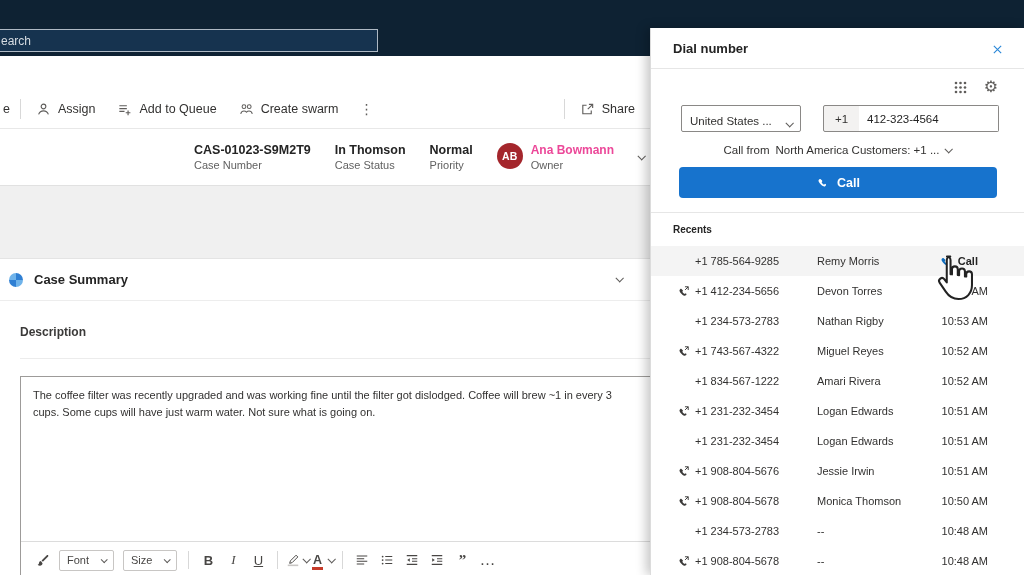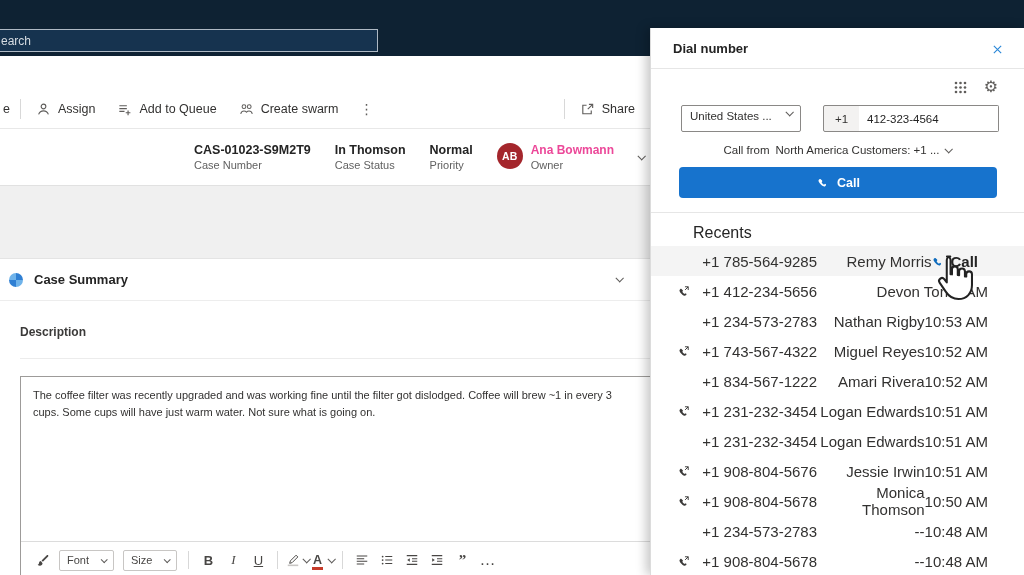--- a/index.html
+++ b/index.html
@@ -60,33 +60,33 @@
   .dial-panel { position:absolute; left:650px; top:28px; width:374px; height:547px; background:#fff;
     border-left:1px solid #dcdcdc; box-shadow:-4px 0 10px rgba(0,0,0,.22); overflow:hidden; }
   .dp-title { position:absolute; left:22px; top:13px; font-size:13px; font-weight:700; color:#242424; }
   .dp-close { position:absolute; right:18px; top:12px; width:18px; height:18px; color:#2b88d8; display:flex; align-items:center; justify-content:center; }
   .dp-close svg { width:13px; height:13px; }
   .dp-div { position:absolute; left:0; right:0; height:1px; background:#e6e6e6; }
   .dp-tools { position:absolute; top:51px; right:26px; display:flex; align-items:center; gap:16px; color:#5f5d5b; }
   .dp-tools svg { width:15px; height:15px; }
   .gear-glyph { font-size:16px; line-height:1; }
   .dp-country { position:absolute; left:30px; top:77px; width:120px; height:27px; border:1px solid #8a8886; border-radius:2px;
-    display:flex; align-items:flex-start; padding:4px 8px; font-size:11.5px; }
+    display:flex; align-items:flex-end; padding:4px 8px; font-size:11.5px; }
   .dp-country .chev { margin-left:auto; }
   .dp-prefix { position:absolute; left:172px; top:77px; width:37px; height:27px; border:1px solid #8a8886; border-radius:2px 0 0 2px;
     background:#f3f2f1; display:flex; align-items:center; justify-content:center; font-size:11.5px; }
   .dp-numberbox { position:absolute; left:208px; top:77px; width:140px; height:27px; border:1px solid #8a8886; border-left:none; border-radius:0 2px 2px 0; background:#fff; }
   .dp-numberbox input { width:100%; height:100%; border:none; outline:none; padding:0 8px; font-size:11.5px; font-family:"Liberation Sans",sans-serif; color:#242424; }
   .dp-callfrom { position:absolute; left:0; right:0; top:113px; height:18px; display:flex; align-items:center; justify-content:center; gap:6px; font-size:11.5px; color:#323130; }
   .dp-call-btn { position:absolute; left:28px; top:139px; width:318px; height:31px; border-radius:4px; background:#1773cd; color:#fff;
     display:flex; align-items:center; justify-content:center; gap:8px; font-size:12.5px; font-weight:700; }
   .dp-call-btn svg { width:13px; height:13px; }
-  .dp-recents-label { position:absolute; left:22px; top:196px; font-size:16px; font-weight:400; color:#242424;margin-left:20px; }
+  .dp-recents-label { position:absolute; left:22px; top:196px; font-size:10px; font-weight:700; color:#242424; }
   .recents-list { position:absolute; left:0; right:0; top:218px; }
-  .recent-row { height:30px; display:flex; align-items:center; padding:0 36px 0 26px; font-size:15px; color:#323130;text-align:right; }
+  .recent-row { height:30px; display:flex; align-items:center; padding:0 36px 0 26px; font-size:11px; color:#323130; }
   .recent-row.hover { background:#f4f4f4; }
   .out-icon { width:13px; height:13px; margin-right:5px; color:#3b3a39; flex:none; }
   .recent-num { width:122px; flex:none; }
   .recent-name { flex:1; }
   .recent-time { margin-left:auto; }
   .recent-act { margin-left:auto; margin-right:10px; display:flex; align-items:center; gap:6px; font-weight:700; color:#242424; }
   .recent-act svg { width:13px; height:13px; color:#0f6cbd; }
   
   .hand-cursor { position:absolute; left:932px; top:254px; z-index:50; }
 </style>

